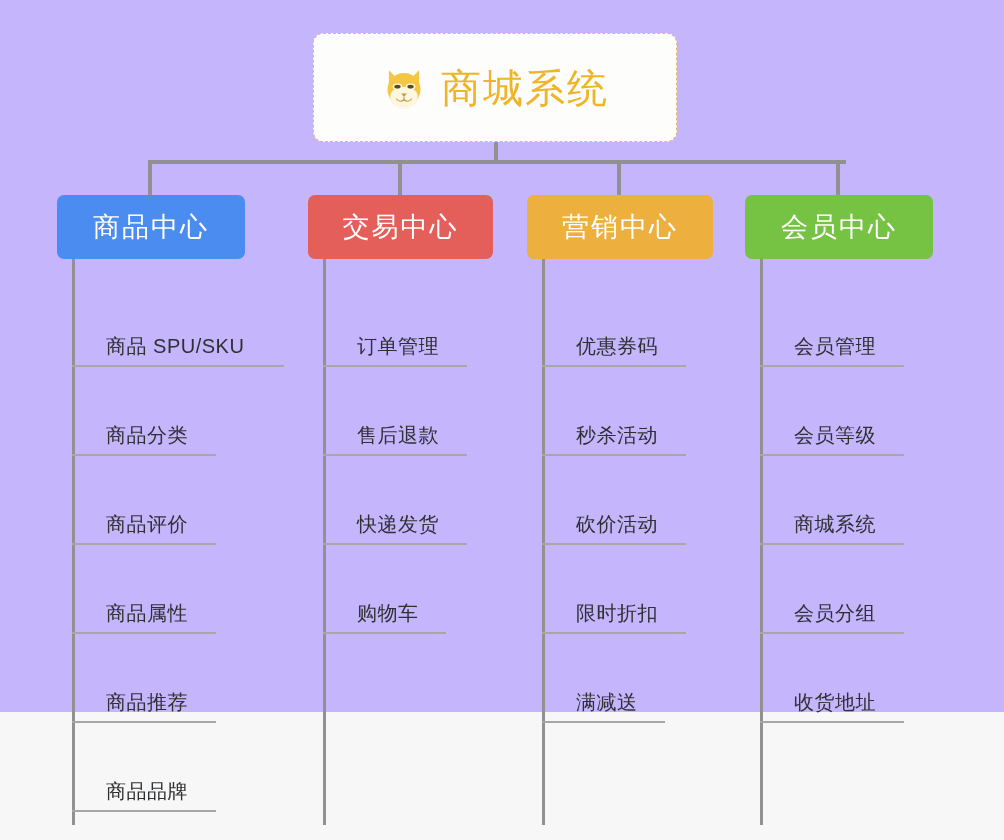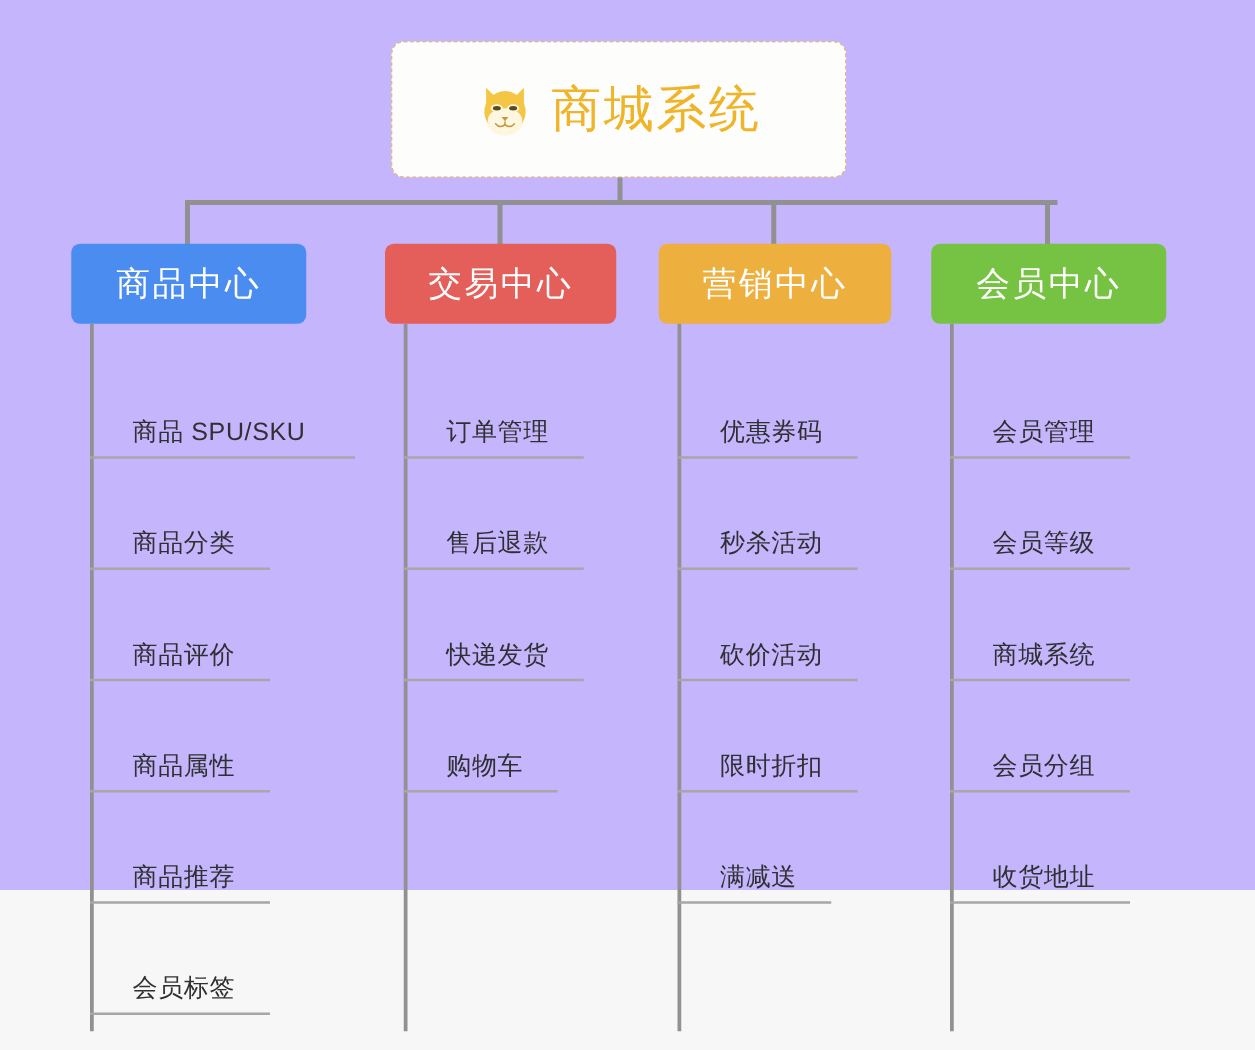--- a/index.html
+++ b/index.html
@@ -200,21 +200,21 @@
       <div class="leaf w-med">
           <span class="leaf-text">商品评价</span>
         </div>
       <div class="leaf w-med">
           <span class="leaf-text">商品属性</span>
         </div>
       <div class="leaf w-med">
           <span class="leaf-text">商品推荐</span>
         </div>
       <div class="leaf w-med">
-          <span class="leaf-text">会员标签</span>
+          <span class="leaf-text">商品品牌</span>
         </div>
     </div>
   </div>
 
   <div class="column col-2">
     <div class="cat-box" style="background:#e55f5a">
       <span class="cat-label">交易中心</span>
     </div>
     <div class="spine"></div>
     <div class="leaf-list">

